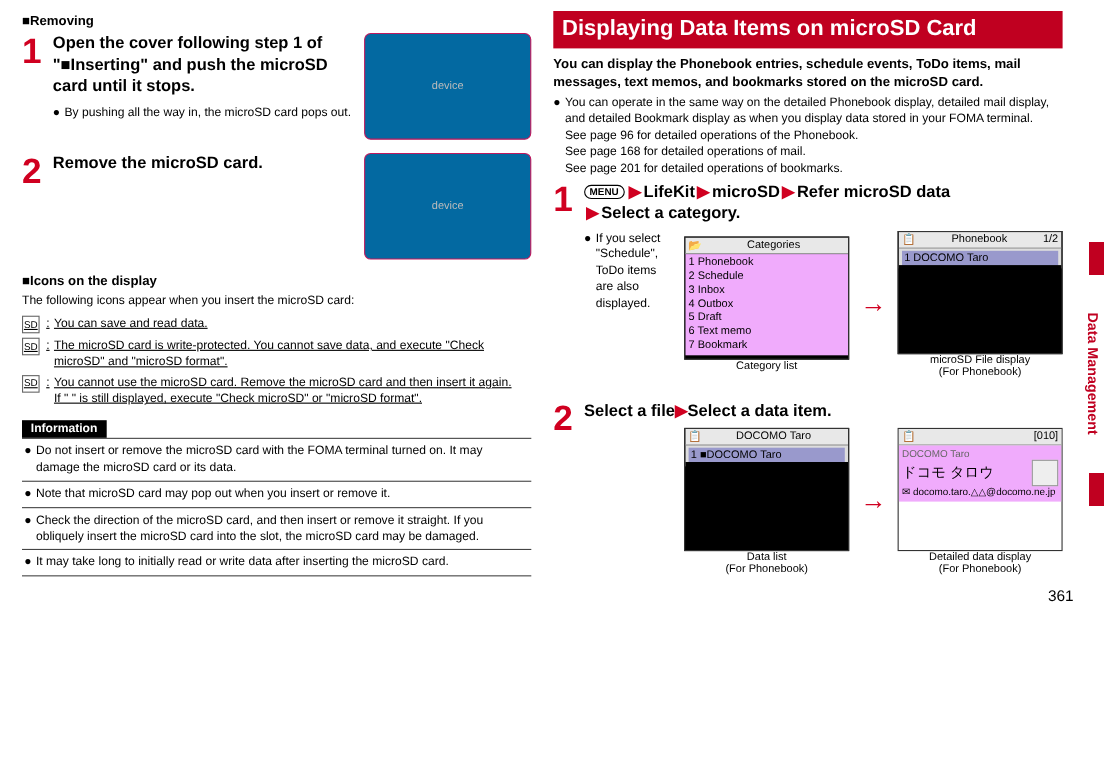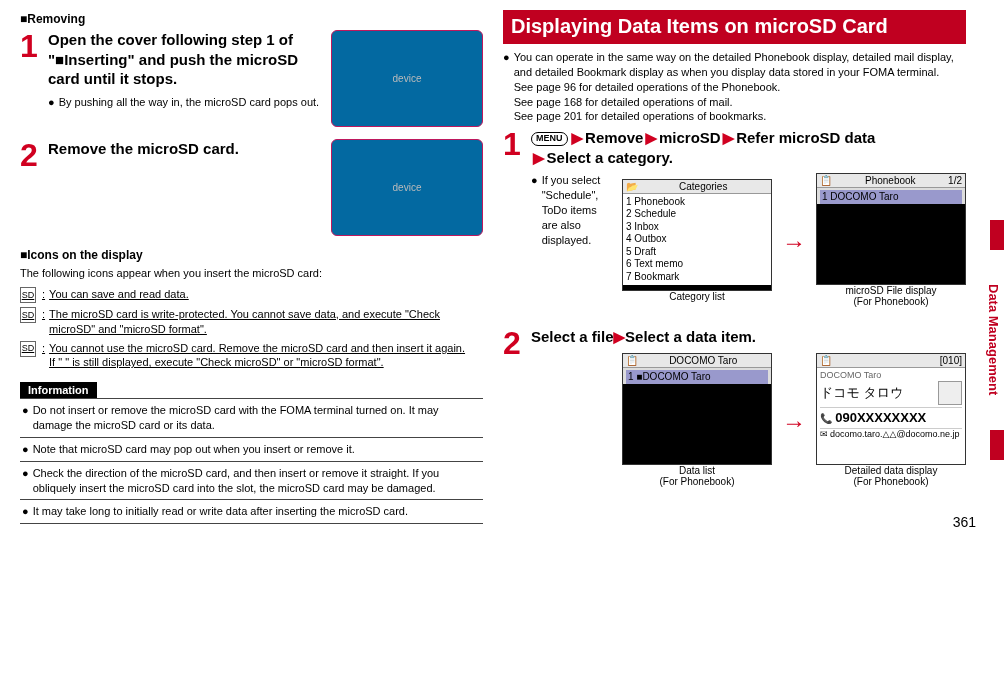--- a/index.html
+++ b/index.html
@@ -162,21 +162,21 @@
   .screen-body {
     border: 1px solid #333;
     height: 110px;
     background: #000;
     color: #000;
     text-align: left;
     overflow: hidden;
     position:relative;
   }
   .screen-inner-white {
-    background:#ffffff;
+    background:#f0abfc;
     margin:0;
     padding:2px 3px;
     font-size:10px;
     line-height:1.25;
   }
   .screen-title-bar {
     background:#e8e8e8;
     border-bottom:1px solid #999;
     padding:1px 3px;
     font-size:10px;
@@ -285,35 +285,36 @@
           <span>It may take long to initially read or write data after inserting the microSD card.</span>
         </div>
     </div>
   </div>
 
   <div class="col" style="padding-right:18px;">
     <div class="red-band">
       <div class="main">Displaying Data Items on microSD Card</div>
     </div>
 
+    <div class="lead-bold">You can display the Phonebook entries, schedule events, ToDo items, mail messages, text memos, and bookmarks stored on the microSD card.</div>
     <div class="bullet-line">
         <span class="bullet-dot">●</span>
       <div>
         <div>You can operate in the same way on the detailed Phonebook display, detailed mail display, and detailed Bookmark display as when you display data stored in your FOMA terminal.</div>
         <div>See page 96 for detailed operations of the Phonebook.</div>
         <div>See page 168 for detailed operations of mail.</div>
         <div>See page 201 for detailed operations of bookmarks.</div>
       </div>
     </div>
 
     <div class="step">
       <div class="step-num">1</div>
       <div class="step-body">
         <div class="step-title nav-path">
-          <span class="menu-pill">MENU</span><span class="sep">▶</span><span>Remove</span><span class="sep">▶</span><span>microSD</span><span class="sep">▶</span><span>Refer microSD data</span><br>
+          <span class="menu-pill">MENU</span><span class="sep">▶</span><span>LifeKit</span><span class="sep">▶</span><span>microSD</span><span class="sep">▶</span><span>Refer microSD data</span><br>
           <span class="sep">▶</span><span>Select a category.</span>
         </div>
         <div style="display:flex; gap:8px;">
           <div class="bullet-line" style="max-width:140px;">
             <span class="bullet-dot">●</span>
             <span>If you select "Schedule", ToDo items are also displayed.</span>
           </div>
           <div class="screenshots-row" style="margin-top:0;">
             <div class="screen">
               <div class="screen-body">
@@ -384,24 +385,20 @@
                   <span>📋</span>
                   <span></span>
                   <span>[010]</span>
                 </div>
               <div class="screen-inner-white">
                 <div style="font-size:9px;color:#666;">DOCOMO Taro</div>
                 <div style="display:flex;align-items:center;gap:4px;">
                   <span style="font-size:13px;">ドコモ タロウ</span>
                   <span style="width:22px;height:22px;border:1px solid #999;background:#eee;margin-left:auto;"></span>
                 </div>
-                <div style="border-top:1px solid #ccc;border-bottom:1px solid #ccc;padding:2px 0;margin-top:2px;">
-                  <span>📞</span>
-                  <span style="font-size:13px;font-weight:bold;">090XXXXXXXX</span>
-                </div>
                 <div style="font-size:9px;">
                   <span>✉</span>
                   <span>docomo.taro.△△@docomo.ne.jp</span>
                 </div>
               </div>
             </div>
             <div>Detailed data display</div>
             <div>(For Phonebook)</div>
           </div>
         </div>

